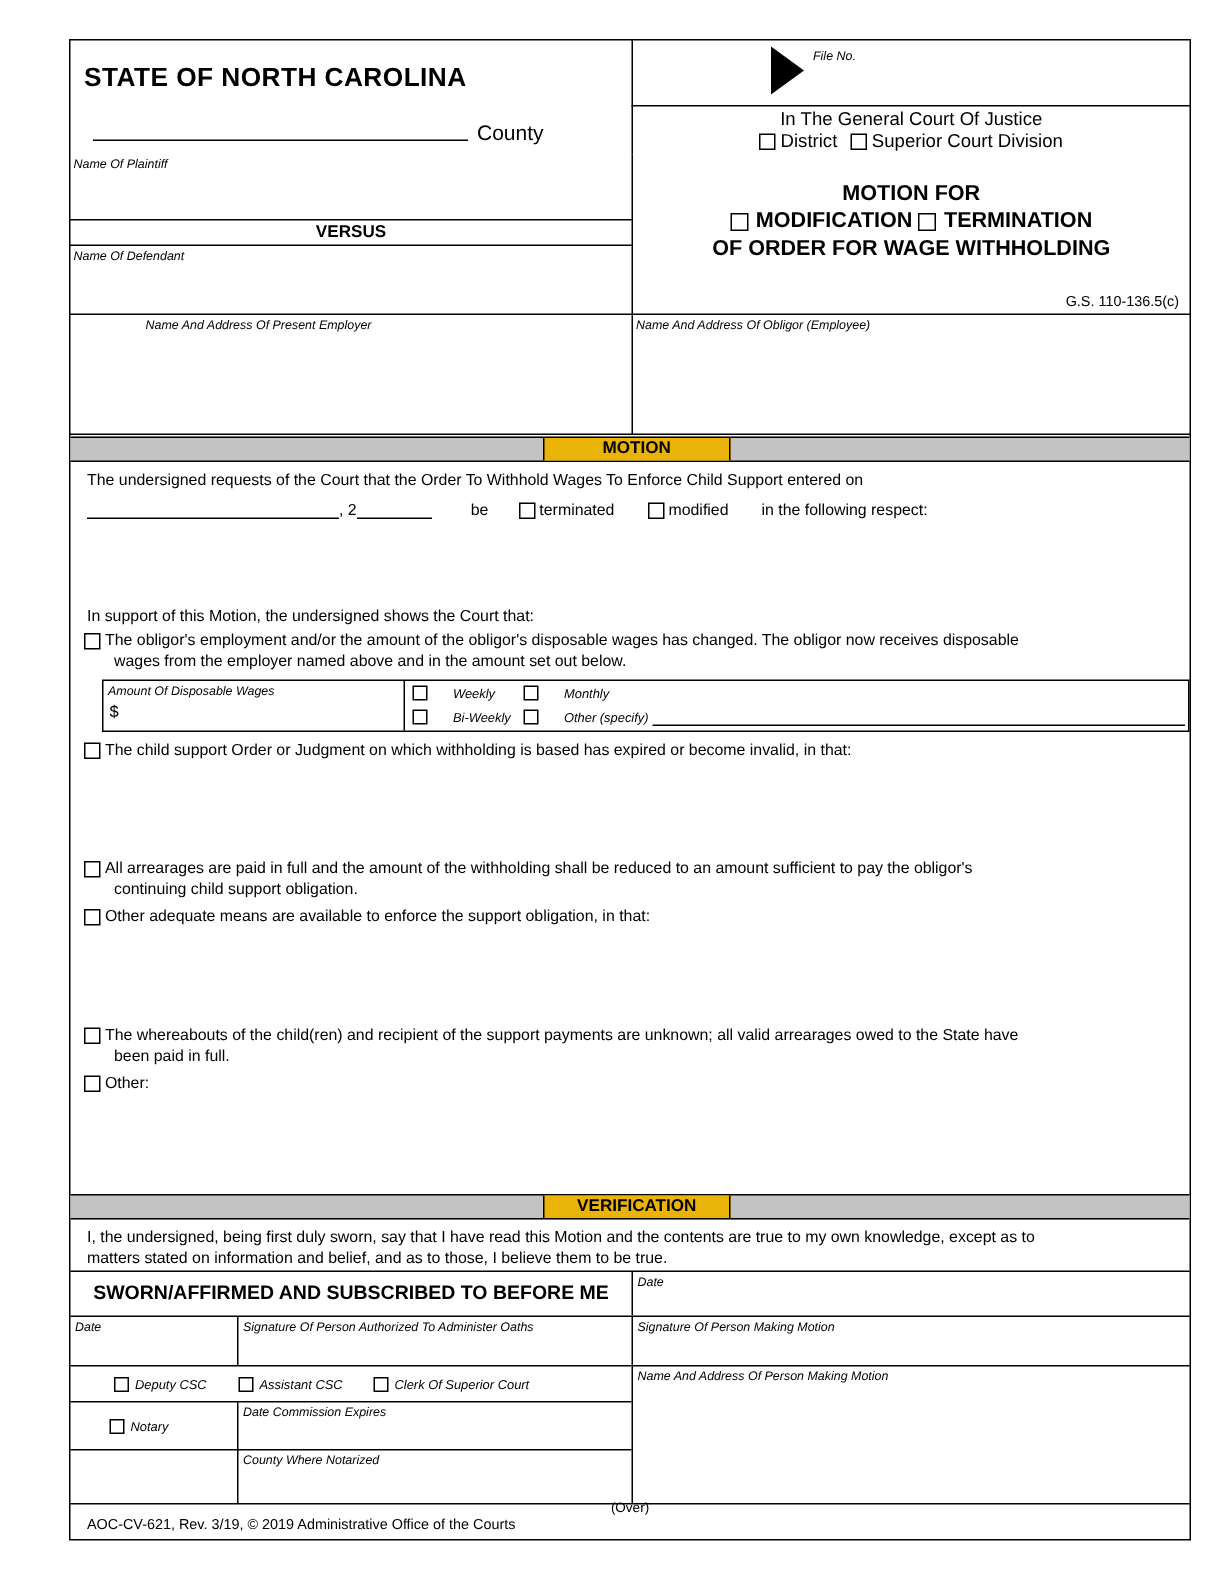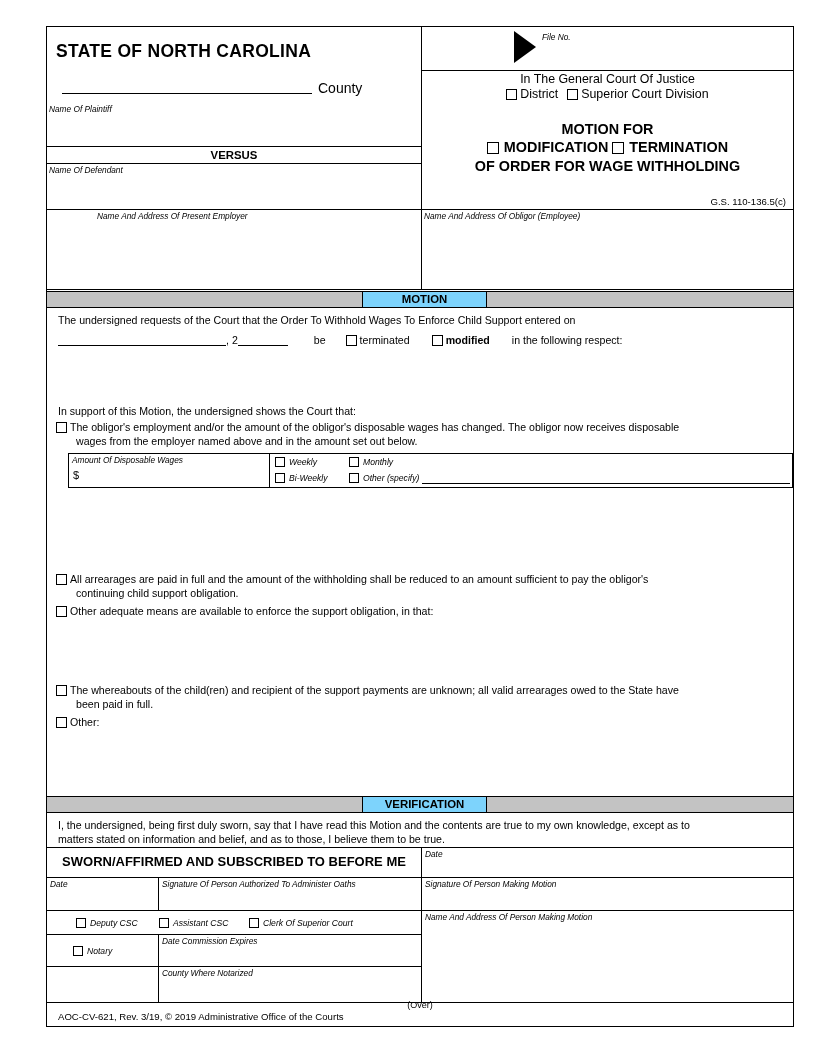--- a/index.html
+++ b/index.html
@@ -92,21 +92,21 @@
   #obligor { left:421px; top:210px; width:373px; height:80px; border:none; border-bottom:1px solid #000; }
   #mid-vdiv { position:absolute; left:421px; top:103px; width:1px; height:187px; background:#000; }
 
   
   .secbar {
     position:absolute; left:47px; width:746px; height:17px;
     background:#c3c3c3; border-top:1px solid #000; border-bottom:1px solid #000;
   }
   .secbar .inner {
     position:absolute; left:315px; top:0; width:125px; height:15px;
-    background:#7dd3fc; border-left:1px solid #000; border-right:1px solid #000;
+    background:#eab308; border-left:1px solid #000; border-right:1px solid #000;
     text-align:center; font-weight:bold; font-size:11.4px; line-height:15px;
   }
 
   
   #motion-body { position:absolute; left:58px; top:313px; width:730px; }
   .line-u { display:inline-block; border-bottom:1.2px solid #000; height:12px; vertical-align:-2px; }
 
   #row2 { display:flex; align-items:center; margin-top:7px; font-size:10.6px; }
   #row2 .opt { display:flex; align-items:center; }
 
@@ -120,21 +120,21 @@
   .item .body { flex:1; }
   .item .body .ind { display:block; padding-left:6px; }
 
   
   #wtable { position:absolute; left:68px; top:453px; width:725px; height:35px; border:1px solid #000; }
   #wtable .vsep { position:absolute; left:200px; top:0; width:1px; height:33px; background:#000; }
   #wt-left { position:absolute; left:0; top:0; width:200px; height:33px; }
   #wt-dollar { position:absolute; left:4px; top:15px; font-size:11px; }
   #wt-right { position:absolute; left:201px; top:0; right:0; height:33px; }
   .freq-row { display:flex; align-items:center; height:16px; padding-left:5px; }
-  .freq { display:flex; align-items:center; }
+  .freq { display:flex; align-items:center;gap:13px; }
   .freq .cbx { width:10px; height:10px; margin-right:4px; }
   .freq span { font-style:italic; font-size:8.6px; }
   .freq.c1 { width:74px; }
   #other-line { flex:1; border-bottom:1.2px solid #000; height:11px; margin-left:3px; margin-right:2px; }
 
   
   #ver-text { position:absolute; left:58px; top:818px; width:730px; font-size:10.6px; line-height:14px; }
   #ver-hdiv { position:absolute; left:47px; top:847px; width:746px; height:1px; background:#000; }
 
   #sworn-box { position:absolute; left:47px; top:848px; width:374px; height:29px; }
@@ -253,21 +253,21 @@
     <div class="txt">The undersigned requests of the Court that the Order To Withhold Wages To Enforce Child Support entered on</div>
     <div id="row2">
       <span class="line-u" style="width:168px;"></span>
       <span>, 2</span>
       <span class="line-u" style="width:50px;"></span>
       <span style="margin:0 20px 0 26px;">be</span>
       <span class="opt" style="margin-right:22px;">
         <span class="cbx"></span>
         <span>terminated</span>
       </span>
-      <span class="opt" style="margin-right:22px;font-weight:bold;">
+      <span class="opt" style="margin-right:22px;">
         <span class="cbx"></span>
         <span>modified</span>
       </span>
       <span>in the following respect:</span>
     </div>
   </div>
 
   <div id="support-intro">In support of this Motion, the undersigned shows the Court that:</div>
 
   <div class="item" style="left:56px; top:421px;">
@@ -302,20 +302,24 @@
         </span>
         <span class="freq">
           <span class="cbx"></span>
           <span>Other (specify)</span>
         </span>
         <span id="other-line"></span>
       </div>
     </div>
   </div>
 
+  <div class="item" style="left:56px; top:494px;">
+    <span class="cbx"></span>
+    <span class="body">The child support Order or Judgment on which withholding is based has expired or become invalid, in that:</span>
+  </div>
 
   <div class="item" style="left:56px; top:573px;">
     <span class="cbx"></span>
     <span class="body">
       <span>All arrearages are paid in full and the amount of the withholding shall be reduced to an amount sufficient to pay the obligor's</span>
       <span class="ind">continuing child support obligation.</span>
     </span>
   </div>
 
   <div class="item" style="left:56px; top:605px;">

